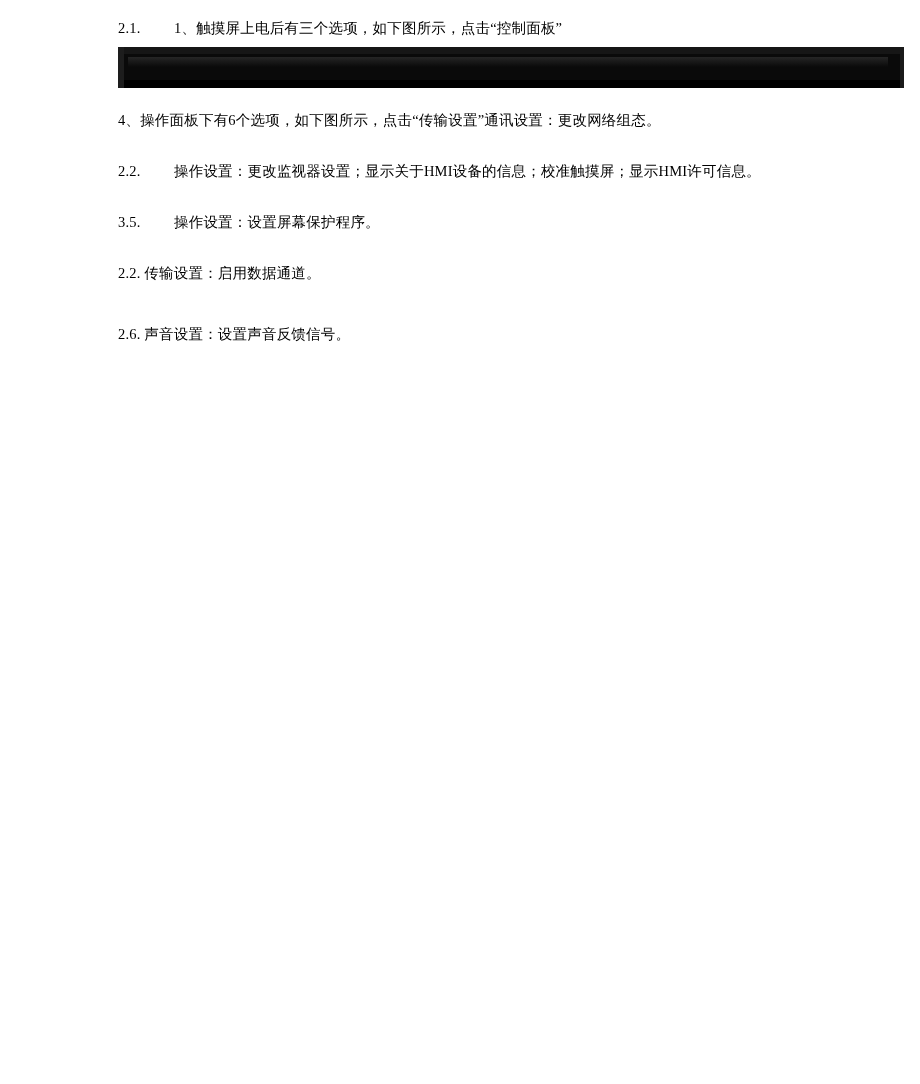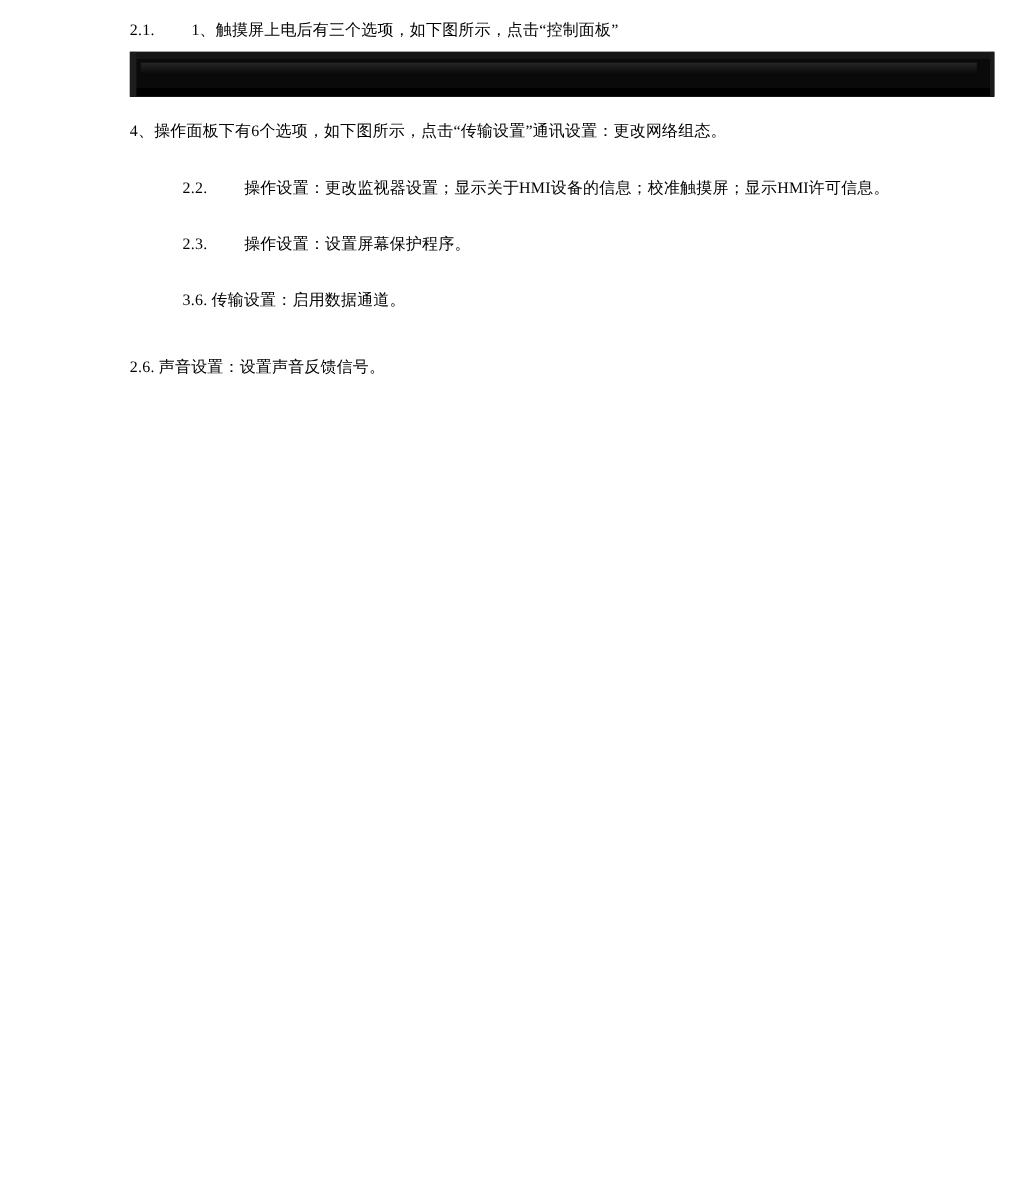--- a/index.html
+++ b/index.html
@@ -35,21 +35,21 @@
     letter-spacing: 0.2px;
   }
   .para-1 {
     margin-top: 0;
   }
   .num-col {
     display: inline-block;
     min-width: 56px;
   }
   .gap-28 { margin-top: 28px; }
-  .gap-30 { margin-top: 30px; margin-left: 48px; }
+  .gap-30 { margin-top: 30px; }
   .gap-36 { margin-top: 40px; }
 
   .figure {
     position: absolute;
     left: 118px;
     top: 47px;
     width: 786px;
     height: 41px;
     background: #050505;
     overflow: hidden;
@@ -99,24 +99,24 @@
 <div class="page">
 
   <div class="content">
 
     <p class="para para-1"><span class="num-col">2.1.</span><span>1、触摸屏上电后有三个选项，如下图所示，点击“控制面板”</span></p>
 
     <p class="para gap-28" style="margin-top:71px;"><span>4、操作面板下有6个选项，如下图所示，点击“传输设置”通讯设置：更改网络组态。</span></p>
 
     <p class="para gap-30"><span class="num-col">2.2.</span><span>操作设置：更改监视器设置；显示关于HMI设备的信息；校准触摸屏；显示HMI许可信息。</span></p>
 
-    <p class="para gap-30"><span class="num-col">2.3.</span><span>操作设置：设置屏幕保护程序。</span></p>
+    <p class="para gap-30"><span class="num-col">3.5.</span><span>操作设置：设置屏幕保护程序。</span></p>
 
 
-    <p class="para gap-30"><span>3.6. 传输设置：启用数据通道。</span></p>
+    <p class="para gap-30"><span>2.2. 传输设置：启用数据通道。</span></p>
 
     <p class="para gap-36"><span>2.6. 声音设置：设置声音反馈信号。</span></p>
 
   </div>
 
   <div class="figure">
     <div class="band-top"></div>
     <div class="band-core"></div>
     <div class="sheen"></div>
     <div class="band-bottom"></div>

